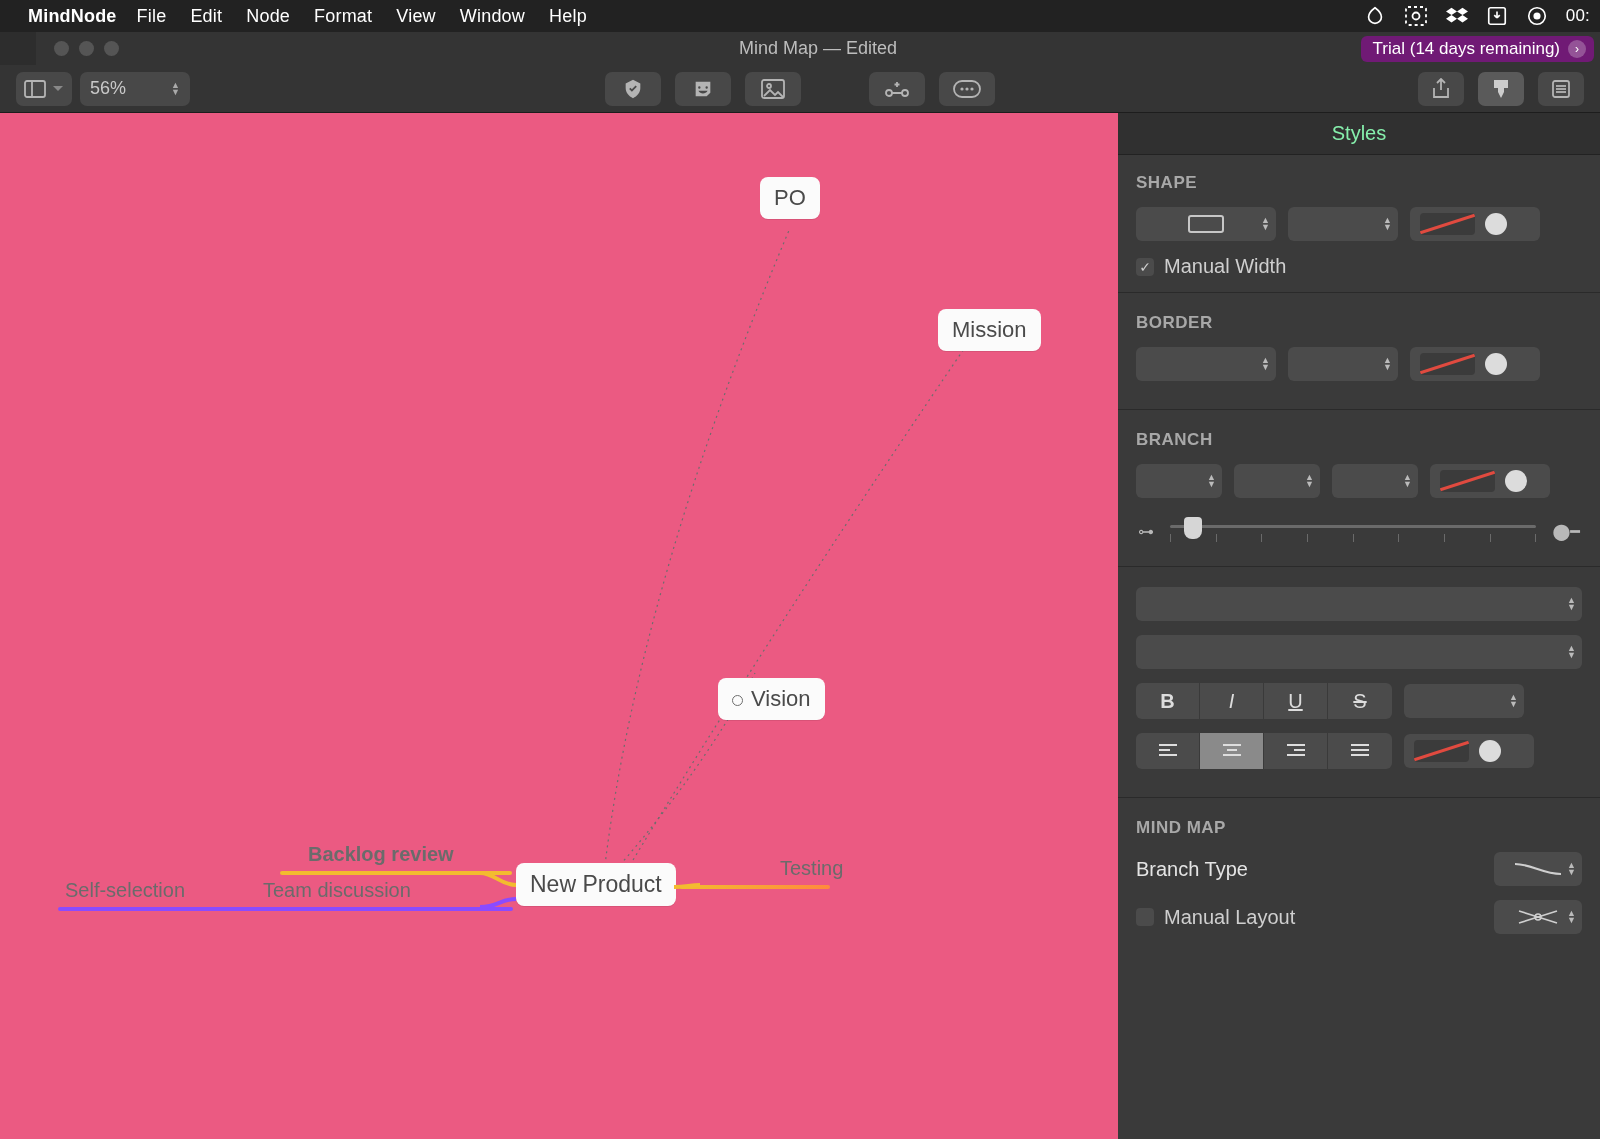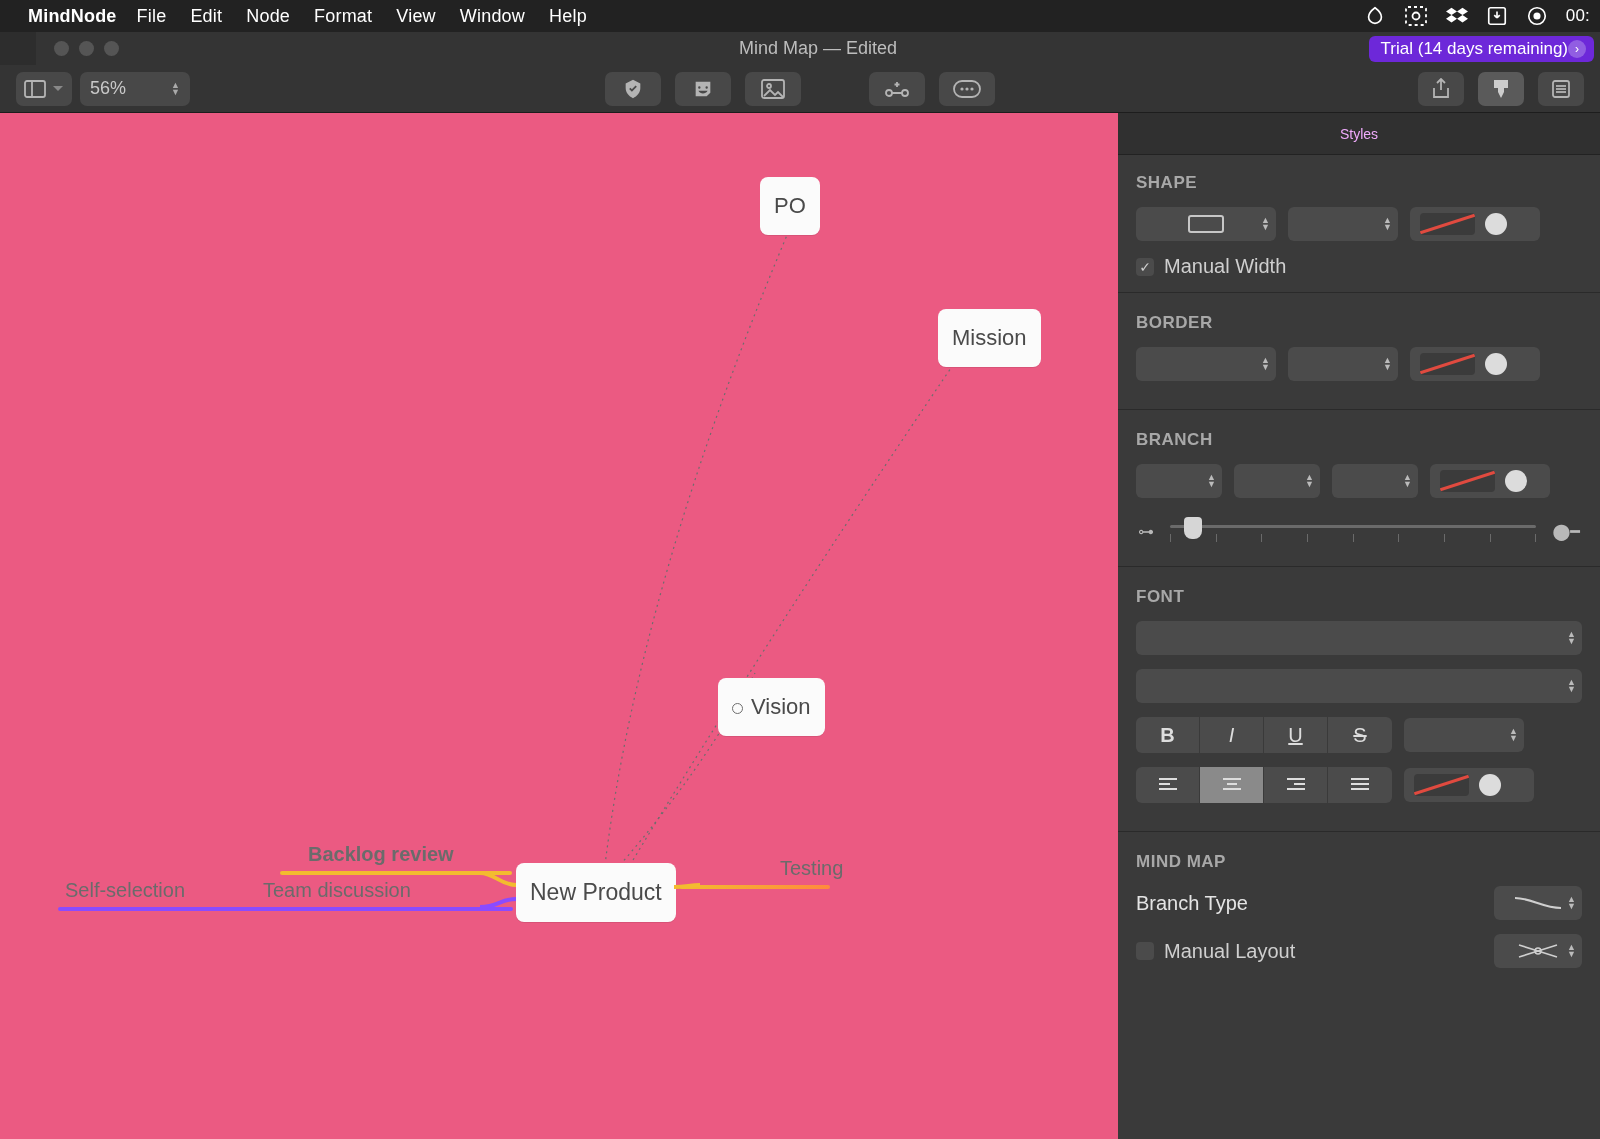--- a/index.html
+++ b/index.html
@@ -24,22 +24,22 @@
   }
   .titlebar {
     height:33px; display:flex; align-items:center; position:relative;
     background:#343434; color:#bdbdbd; font-size:18px;margin-left:36px;
   }
   .traffic { display:flex; gap:10px; margin-left:18px; }
   .traffic .dot { width:15px; height:15px; border-radius:50%; background:#555; }
   .titlebar .title { position:absolute; left:0; right:0; text-align:center; pointer-events:none; }
   .trial-badge {
     position:absolute; right:6px; top:4px; height:26px;
-    background:#6d28d9; color:#fff; border-radius:6px;
-    display:flex; align-items:center; padding:0 8px 0 12px; font-size:17px; 
+    background:#701a75; color:#fff; border-radius:6px;
+    display:flex; align-items:center; padding:0 8px 0 12px; font-size:17px; gap:8px;
   }
   .trial-badge .chev { width:18px; height:18px; border-radius:50%; background:rgba(255,255,255,.25); display:flex; align-items:center; justify-content:center; font-size:12px; }
 
   
   .toolbar {
     height:48px; background:#343434; display:flex; align-items:center; padding:0 16px;
     border-bottom:1px solid #1d1d1d;
   }
   .toolbar .btn {
     height:34px; background:#484848; border-radius:7px; display:flex; align-items:center; justify-content:center;
@@ -65,33 +65,33 @@
     position:absolute; left:0; top:0; width:1118px; height:1026px;
     background:#eb5a82;
   }
   .inspector {
     position:absolute; left:1118px; top:0; width:482px; height:1026px;
     background:#3a3a3a; color:#d8d8d8; overflow:hidden;
   }
 
   
   .node {
-    position:absolute; background:#fbfbfb; border-radius:8px; padding:16px 14px;
+    position:absolute; background:#fbfbfb; border-radius:8px; padding:8px 14px;
     color:#4a4a4a; font-size:22px; box-shadow:0 1px 0 rgba(0,0,0,.08);
     white-space:nowrap;
   }
   .node .bullet { display:inline-block; width:11px; height:11px; border:1.6px solid #6e6e6e; border-radius:50%; margin-right:8px; vertical-align:middle; }
   .branch-label { position:absolute; font-size:20px; color:#6b6b6b; white-space:nowrap; }
   .branch-line { position:absolute; height:4px; border-radius:2px; }
   .edges { position:absolute; left:0; top:0; width:1118px; height:1026px; pointer-events:none; }
 
   
   .inspector .panel-title {
     height:42px; display:flex; align-items:center; justify-content:center;
-    background:#303030; font-size:14px; color:#f0abfc; border-bottom:1px solid #222;
+    background:#303030; font-size:20px; color:#86efac; border-bottom:1px solid #222;
   }
   .section { padding:18px 18px 8px 18px; }
   .section h4 { font-size:17px; font-weight:700; color:#a8a8a8; letter-spacing:.5px; margin-bottom:14px; }
   .ctrl-row { display:flex; gap:12px; align-items:center; margin-bottom:14px; }
   .sel {
     background:#4b4b4b; border-radius:6px; height:34px; display:flex; align-items:center; justify-content:center;
     position:relative;
   }
   .sel .arrows { position:absolute; right:6px; display:flex; flex-direction:column; font-size:9px; line-height:7px; color:#bbb; }
   .swatch-btn {
@@ -400,21 +400,20 @@
                 <span class="tick"></span>
               </div>
             <div class="slider-thumb"></div>
           </div>
           <span class="endglyph">⬤━</span>
         </div>
       </div>
       <div class="divider"></div>
 
       <div class="section">
-        <h4>FONT</h4>
         <div class="ctrl-row">
             <div class="sel font-select">
               <span class="arrows">
                 <span>▲</span>
                 <span>▼</span>
               </span>
             </div>
           </div>
         <div class="ctrl-row">
             <div class="sel font-select">

